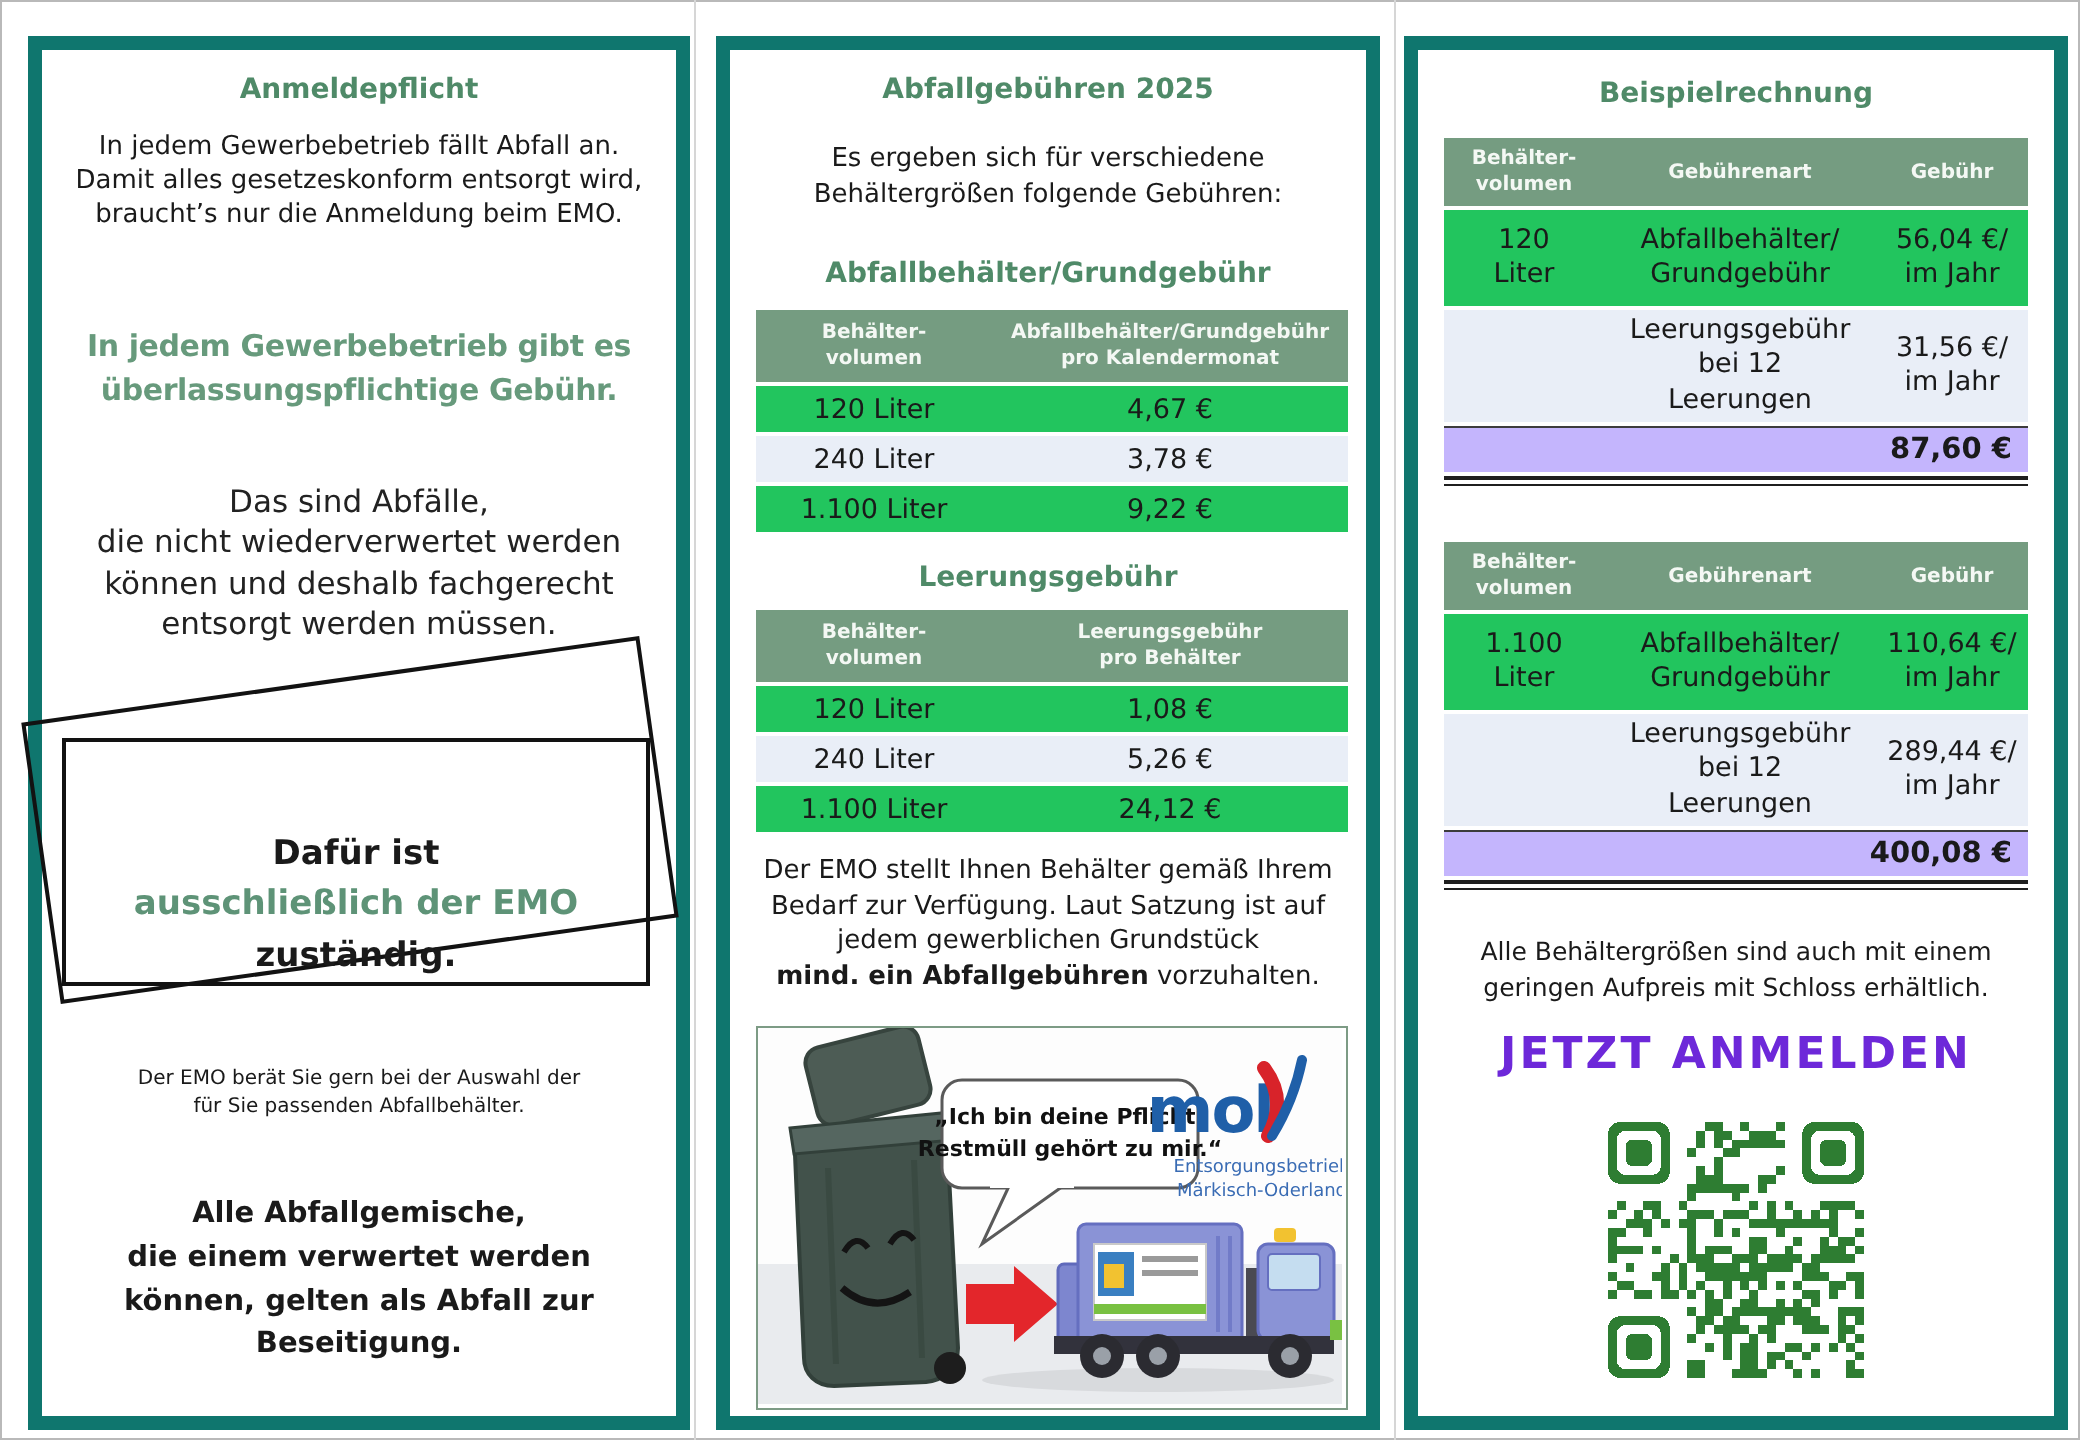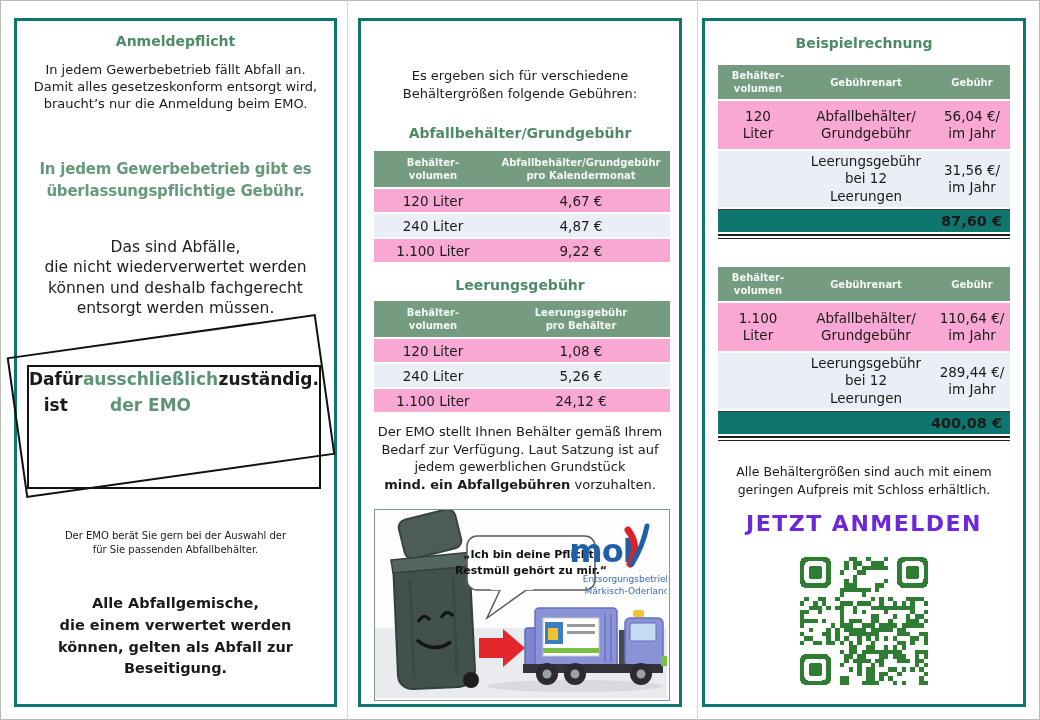--- a/index.html
+++ b/index.html
@@ -1,68 +1,68 @@
 <!DOCTYPE html>
 <html><head>
 <meta charset="utf-8">
 <style>
   html,body { margin:0; padding:0; background:#ffffff; }
   body { width:1040px; height:720px; position:relative; overflow:hidden;
          font-family:"DejaVu Sans", sans-serif; color:#1a1a1a; }
   .page-border { position:absolute; inset:0; border:1px solid #b9b9b9; pointer-events:none; }
   .fold { position:absolute; top:0; bottom:0; width:1px; background:#d6d6d6; }
-  .panel { position:absolute; top:18px; height:683px; border:3px solid #0f766e; background:#fff; }
+  .panel { position:absolute; top:18px; height:683px; border:7px solid #0f766e; background:#fff; }
   .panel.left   { left:14px;  width:317px; }
   .panel.middle { left:358px; width:318px; }
   .panel.right  { left:702px; width:318px; }
 
   .abs { position:absolute; left:0; right:0; }
   .ctr { text-align:center; }
   .pre { white-space:pre-line; }
 
   .ptitle { font-weight:bold; font-size:14px; color:#4f8a68; }
 
   
   .l-intro  { font-size:13px; line-height:1.32; }
   .l-high   { font-size:15px; font-weight:bold; color:#679a7c; line-height:1.45; letter-spacing:-0.2px; }
   .l-body   { font-size:15.5px; line-height:1.32; color:#222; }
   .boxwrap  { position:absolute; left:0; top:298px; width:317px; height:200px; }
   .box-tilted  { position:absolute; left:-2px; top:16px; width:308px; height:138px;
                  border:2.5px solid #121212; transform:rotate(-8deg); }
   .box-straight{ position:absolute; left:10px; top:46px; width:290px; height:120px;
-                 border:2.5px solid #121212; display:flex; flex-direction:row;
+                 border:2.5px solid #121212; display:flex; flex-direction:column;
                  justify-content:flex-end; background:transparent; }
   .box-straight div { font-weight:bold; font-size:17px; line-height:1.5; text-align:center; }
   .box-green { color:#5e9377; }
   .l-advice { font-size:10px; line-height:1.4; }
   .l-note   { font-size:14.5px; font-weight:bold; line-height:1.5; }
 
   
   .thead { background:#759c81; color:#f4f8f4; font-weight:bold; font-size:10px;
            line-height:1.3; display:grid; align-items:center; text-align:center;
            margin-bottom:2px; }
   .trow  { display:grid; align-items:center; text-align:center; font-size:13.5px;
            margin-bottom:2px; }
-  .bg-dark  { background:#f9a8d4;text-align:center; }
+  .bg-dark  { background:#22c55e;text-align:center; }
   .bg-light { background:#e9eef7; }
   .mtable { position:absolute; left:13px; width:296px; }
   .mtable .thead { grid-template-columns:118px 178px; height:36px; }
   .mtable .trow  { grid-template-columns:118px 178px; height:23px; }
   .m-title { font-weight:bold; font-size:14px; color:#4f8a68; }
   .m-intro { font-size:13px; line-height:1.4; }
   .m-note  { font-size:13px; line-height:1.35; }
   .cellpre { white-space:pre-line; }
 
   .rtable { position:absolute; left:13px; width:292px; }
   .rtable .thead { grid-template-columns:80px 136px 76px; height:34px; }
   .rtable .trow  { grid-template-columns:80px 136px 76px; }
   .rtable .row1 { height:48px; }
   .rtable .row2 { height:56px; }
   .trow .cellpre { line-height:1.28; }
-  .total { background:#0f766e; border-top:1px solid #3c3c3c; height:22px;
+  .total { background:#c4b5fd; border-top:1px solid #3c3c3c; height:22px;
            display:flex; align-items:center; justify-content:flex-end;
            font-weight:bold; font-size:14.5px; padding-right:8px; }
   .dblrule { height:2px; border-top:2px solid #1f1f1f; border-bottom:1px solid #1f1f1f; margin-top:2px; }
 
   .r-note { font-size:12.5px; line-height:1.45; }
   .r-cta  { font-size:22px; font-weight:bold; color:#6d28d9; letter-spacing:1.5px; }
 
   .imgbox { position:absolute; left:13px; top:488px; width:294px; height:190px;
             border:1px solid #7d9b85; background:#fff; }
   .qrwrap { position:absolute; left:0; right:0; top:536px; display:flex; justify-content:center; }
@@ -97,38 +97,39 @@
 
   <div class="abs ctr pre l-advice" style="top:508px">Der EMO berät Sie gern bei der Auswahl der
 für Sie passenden Abfallbehälter.</div>
   <div class="abs ctr pre l-note" style="top:572px">Alle Abfallgemische,
 die einem verwertet werden
 können, gelten als Abfall zur
 Beseitigung.</div>
 </div>
 
 <div class="panel middle">
+  <div class="abs ctr ptitle" style="top:12px">Abfallgebühren 2025</div>
   <div class="abs ctr pre m-intro" style="top:46px">Es ergeben sich für verschiedene
 Behältergrößen folgende Gebühren:</div>
 
   <div class="abs ctr m-title" style="top:104px">Abfallbehälter/Grundgebühr</div>
   <div class="mtable" style="top:130px">
     <div class="thead">
       <div class="cellpre">Behälter-
 volumen</div>
       <div class="cellpre">Abfallbehälter/Grundgebühr
 pro Kalendermonat</div>
     </div>
     <div class="trow bg-dark">
       <div>120 Liter</div>
       <div>4,67 €</div>
     </div>
     <div class="trow bg-light">
       <div>240 Liter</div>
-      <div>4,87 €</div>
+      <div>3,78 €</div>
     </div>
     <div class="trow bg-dark">
       <div>1.100 Liter</div>
       <div>9,22 €</div>
     </div>
   </div>
 
   <div class="abs ctr m-title" style="top:256px">Leerungsgebühr</div>
   <div class="mtable" style="top:280px">
     <div class="thead">

